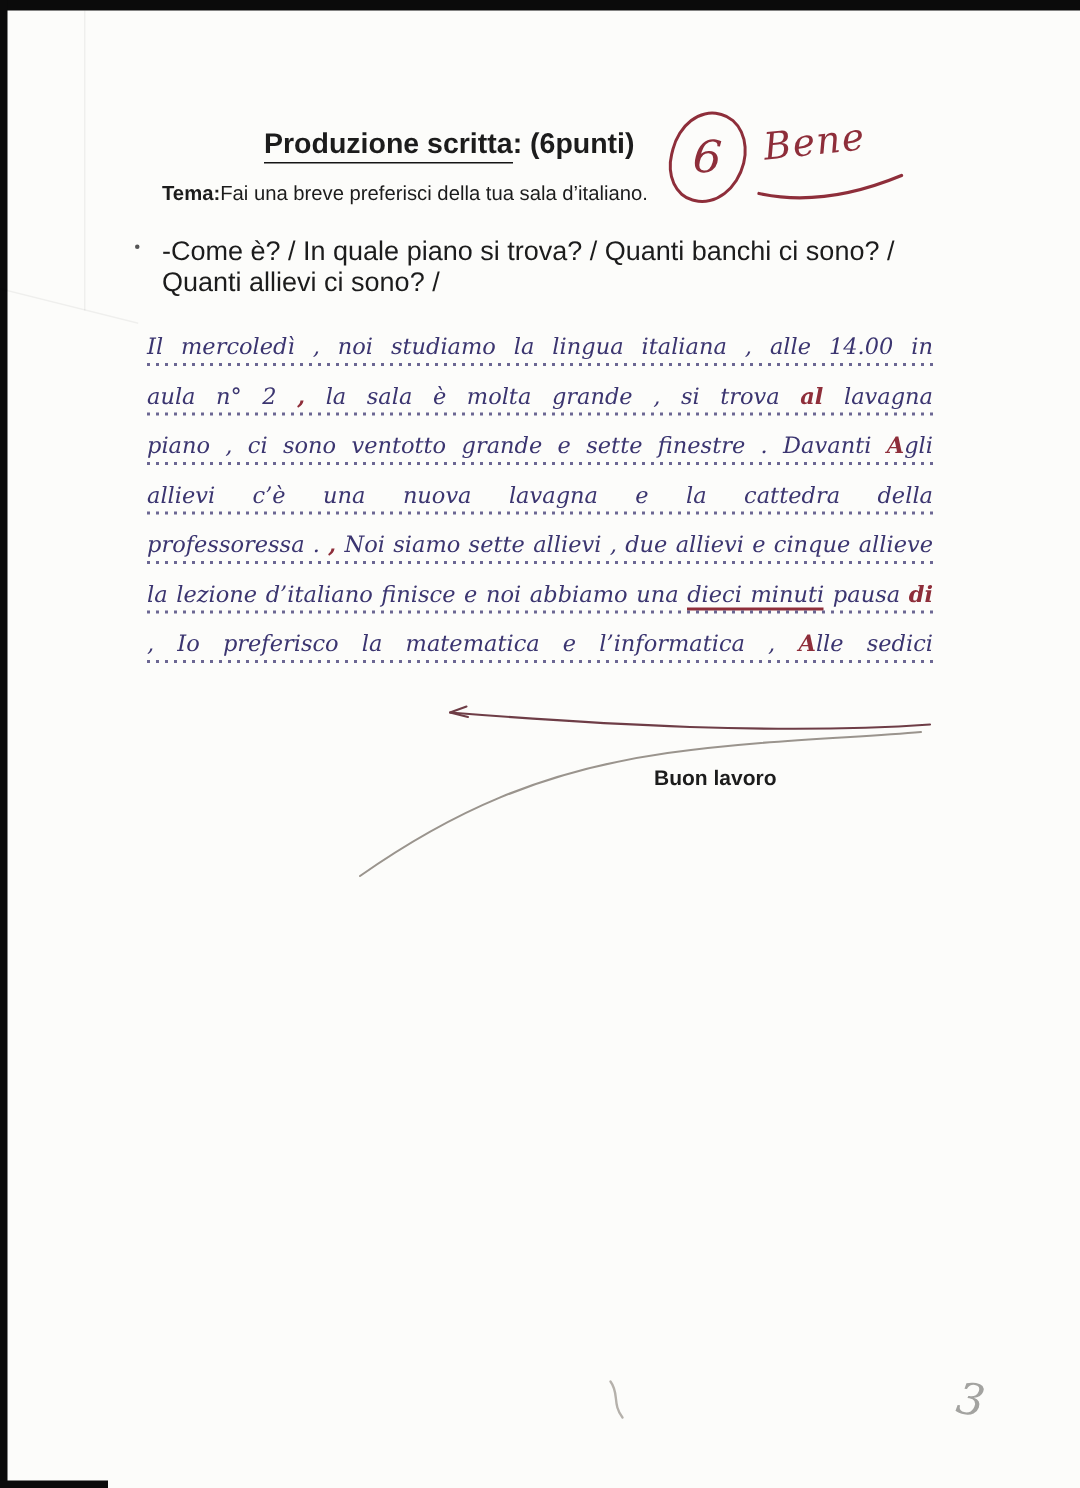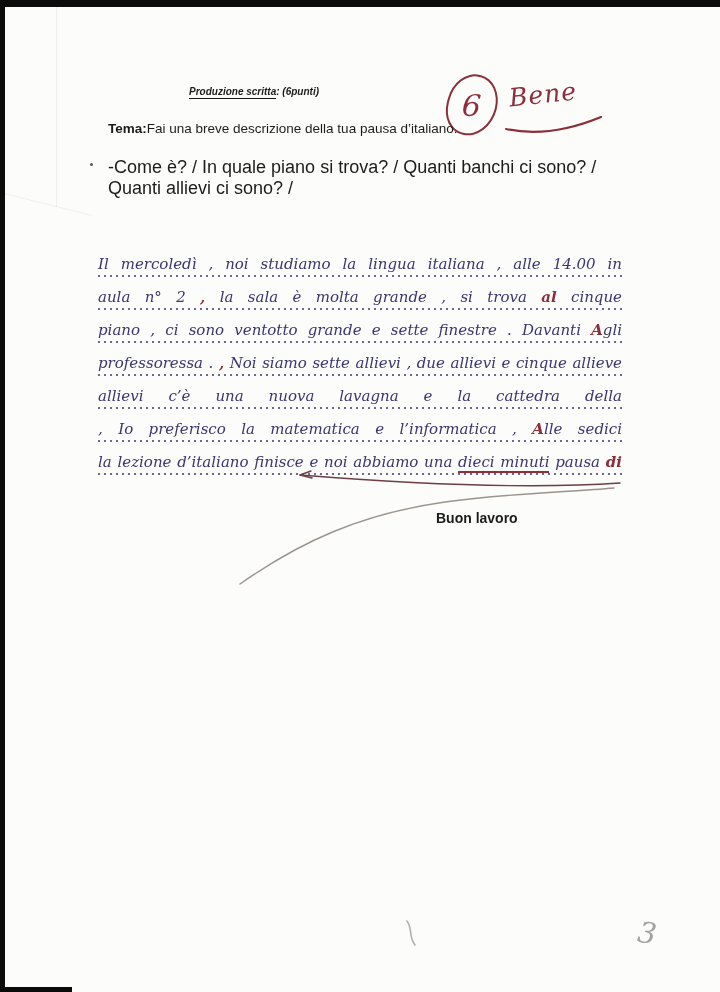--- a/index.html
+++ b/index.html
@@ -9,21 +9,21 @@
     font-family:"Liberation Sans", sans-serif; color:#1c1c1c;
   }
   
   .edge-top{position:absolute;left:0;top:0;width:720px;height:7px;background:#0b0b0b;}
   .edge-left{position:absolute;left:0;top:0;width:5px;height:992px;background:#0b0b0b;}
   .edge-bottom-left{position:absolute;left:0;top:987px;width:72px;height:5px;background:#0b0b0b;}
   .crease-v{position:absolute;left:56px;top:7px;width:1px;height:200px;background:rgba(0,0,0,0.05);}
   .crease-d{position:absolute;left:0px;top:192px;width:95px;height:1px;background:rgba(0,0,0,0.05);transform:rotate(14deg);transform-origin:left center;}
 
   
-  .title{position:absolute;left:189px;top:86px;font-size:10px;font-weight:bold;white-space:nowrap;font-style:italic;}
+  .title{position:absolute;left:176px;top:86px;font-size:19px;font-weight:bold;white-space:nowrap;}
   .title .u{border-bottom:1.6px solid #151515;padding-bottom:1px;}
   .tema{position:absolute;left:108px;top:121px;font-size:13.5px;white-space:nowrap;}
   .tema b{font-weight:bold;}
   .questions{position:absolute;left:108px;top:157px;width:516px;font-size:18px;line-height:21px;}
   .bullet{position:absolute;left:90px;top:163px;width:3px;height:3px;border-radius:50%;background:#555;}
 
   
   .grade-circle{
     position:absolute;left:447px;top:74px;width:46px;height:58px;
     border:2.6px solid var(--red);border-radius:52% 48% 55% 45%;
@@ -34,21 +34,21 @@
     font-family:"DejaVu Serif", serif;font-style:italic;
     font-size:30px;color:var(--red);transform:rotate(-10deg);
   }
   .grade-comment{
     position:absolute;left:509px;top:80px;
     font-family:"DejaVu Serif", serif;font-style:italic;
     font-size:25px;color:var(--red);transform:rotate(-6deg);letter-spacing:1px;
   }
 
   
-  .essay{position:absolute;left:98px;top:215px;width:524px;margin-top:33px;}
+  .essay{position:absolute;left:98px;top:215px;width:524px;}
   .essay-line{
     position:relative;height:33px;line-height:33px;
     font-family:"DejaVu Serif", serif;font-style:italic;
     font-size:15px;color:var(--ink);
     text-align:justify;text-align-last:justify;
     white-space:nowrap;
   }
   .essay-line.compact{text-align-last:left;}
   .essay-line::after{
     content:"";position:absolute;left:0;right:0;bottom:4px;height:2px;
@@ -82,36 +82,36 @@
   <div class="title">
     <span class="u">Produzione scritta</span><span>: (6punti)</span>
   </div>
 
   <div class="grade-circle">
     <span class="grade-score">6</span>
   </div>
   <div class="grade-comment">Bene</div>
 
   <div class="tema">
-    <b>Tema:</b><span>Fai una breve descrizione della tua pausa d’italiano.</span>
+    <b>Tema:</b><span>Fai una breve preferisci della tua sala d’italiano.</span>
   </div>
 
   <div class="bullet"></div>
   <div class="questions">
     <div>-Come è? / In quale piano si trova? / Quanti banchi ci sono? / Quanti allievi ci sono? /</div>
   </div>
 
   <div class="essay">
       <div class="essay-line"><span>Il mercoledì , noi studiamo la lingua italiana , alle 14.00 in</span></div>
-      <div class="essay-line"><span>aula n° 2 </span><span class="red">,</span><span> la sala è molta grande , si trova </span><span class="red">al</span><span> cinque</span></div>
+      <div class="essay-line"><span>aula n° 2 </span><span class="red">,</span><span> la sala è molta grande , si trova </span><span class="red">al</span><span> lavagna</span></div>
       <div class="essay-line"><span>piano , ci sono ventotto grande e sette finestre . Davanti </span><span class="red">A</span><span>gli</span></div>
+      <div class="essay-line"><span>allievi c’è una nuova lavagna e la cattedra della</span></div>
       <div class="essay-line"><span>professoressa . </span><span class="red">,</span><span> Noi siamo sette allievi , due allievi e cinque allieve</span></div>
-      <div class="essay-line"><span>allievi c’è una nuova lavagna e la cattedra della</span></div>
+      <div class="essay-line"><span>la lezione d’italiano finisce e noi abbiamo una </span><span class="red-underline">dieci minuti</span><span> pausa </span><span class="red">di</span></div>
       <div class="essay-line"><span>, Io preferisco la matematica e l’informatica , </span><span class="red">A</span><span>lle sedici</span></div>
-      <div class="essay-line"><span>la lezione d’italiano finisce e noi abbiamo una </span><span class="red-underline">dieci minuti</span><span> pausa </span><span class="red">di</span></div>
     </div>
 
   <div class="closing">Buon lavoro</div>
 
   <div class="page-number">3</div>
 
   <svg class="overlay" viewBox="0 0 720 992" xmlns="http://www.w3.org/2000/svg">
     <path d="M506,129 C538,136 572,129 601,117" fill="none" stroke="#8e2e3a" stroke-width="2.2" stroke-linecap="round"></path>
     <g stroke="#6e3d46" stroke-width="1.4" fill="none" stroke-linecap="round">
       <path d="M300,475 C400,483 520,490 620,483"></path>

